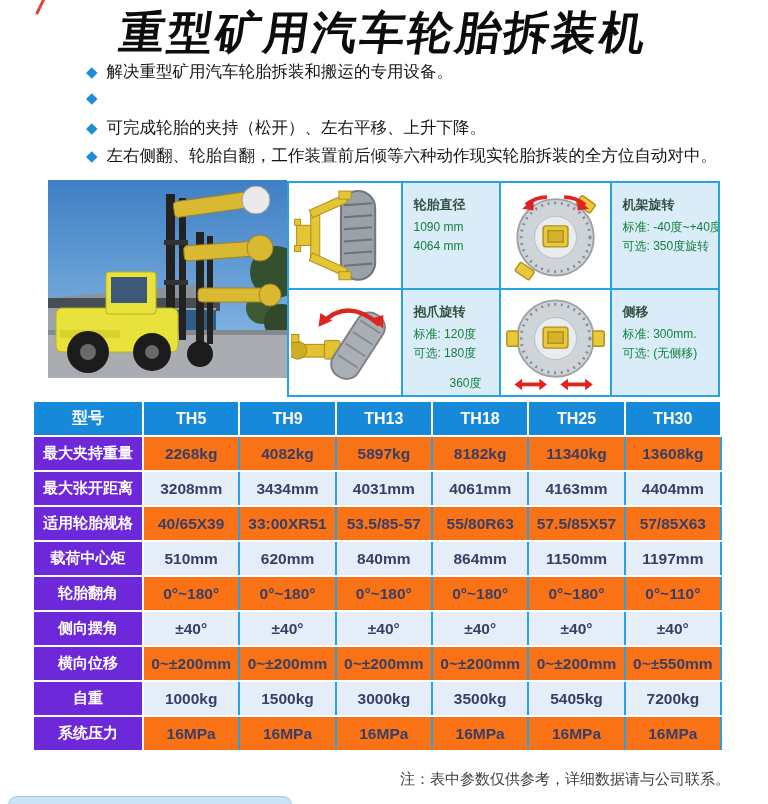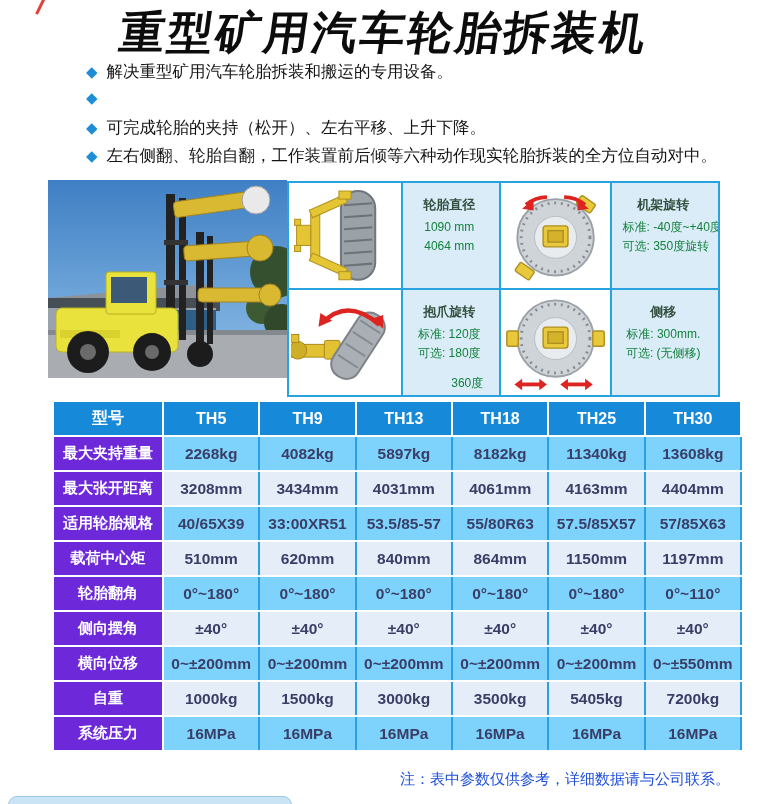--- a/index.html
+++ b/index.html
@@ -22,39 +22,39 @@
   .photo svg { display:block; width:100%; height:100%; }
 
   .fgrid {
     position:absolute; left:287px; top:181px; width:433px; height:216px;
     display:grid; grid-template-columns:113fr 96fr 110fr 106fr; grid-template-rows:1fr 1fr;
     gap:2px; background:#29a3e0; border:2px solid #29a3e0; box-sizing:border-box;
   }
   .fcell { background:#ffffff; overflow:hidden; }
   .fimg { display:flex; align-items:center; justify-content:center; }
   .fimg svg { width:96%; height:96%; }
-  .ftext { background:#d9ecf8; padding:13px 14px 0 10px; box-sizing:border-box;text-align:center; }
+  .ftext { background:#d9ecf8; padding:13px 14px 0 10px; box-sizing:border-box; }
   .flabel { font-weight:bold; font-size:13px; color:#33503f; margin-bottom:4px; }
   .fline { font-size:12px; color:#15803d; line-height:1.55; white-space:nowrap; }
   .fline.indent { padding-left:36px;margin-top:12px; }
 
-  .spec { position:absolute; left:52px; top:400px; }
+  .spec { position:absolute; left:32px; top:400px; }
   .spec table { border-collapse:collapse; width:690px; table-layout:fixed;
     border:2px solid #2aa0e4; }
   .spec th, .spec td { height:33px; text-align:center; vertical-align:middle; padding:0; overflow:hidden; }
   .spec th { background:#1689d9; color:#ffffff; font-size:16px; font-weight:bold;
     border:2px solid #ffffff; }
   .rowlabel { background:#6d28d9; color:#ffffff; font-size:15px; font-weight:bold;
     border:2px solid #ffffff; }
-  .cell { background:#7dd3fc; color:#3a3e66; font-size:15.5px; font-weight:bold;
+  .cell { background:#f97316; color:#3a3e66; font-size:15.5px; font-weight:bold;
     border-left:2px solid #2aa0e4; border-right:2px solid #2aa0e4;
     border-top:2px solid #ffffff; border-bottom:2px solid #ffffff; white-space:nowrap; }
   .spec tbody tr:nth-child(even) .cell { background:#e4edf8; }
 
-  .note { position:absolute; top:770px; right:38px; font-size:15px; color:#1d4ed8; }
+  .note { position:absolute; top:770px; right:38px; font-size:15px; color:#404040; }
   .bottom-bar { position:absolute; left:8px; top:796px; width:282px; height:12px;
     background:#cbe4f5; border:1px solid #9cc8e6; border-radius:9px 9px 0 0; }
 </style>
 </head>
 <body>
 
 <div class="page">
 
   <div class="red-tick"></div>
 

